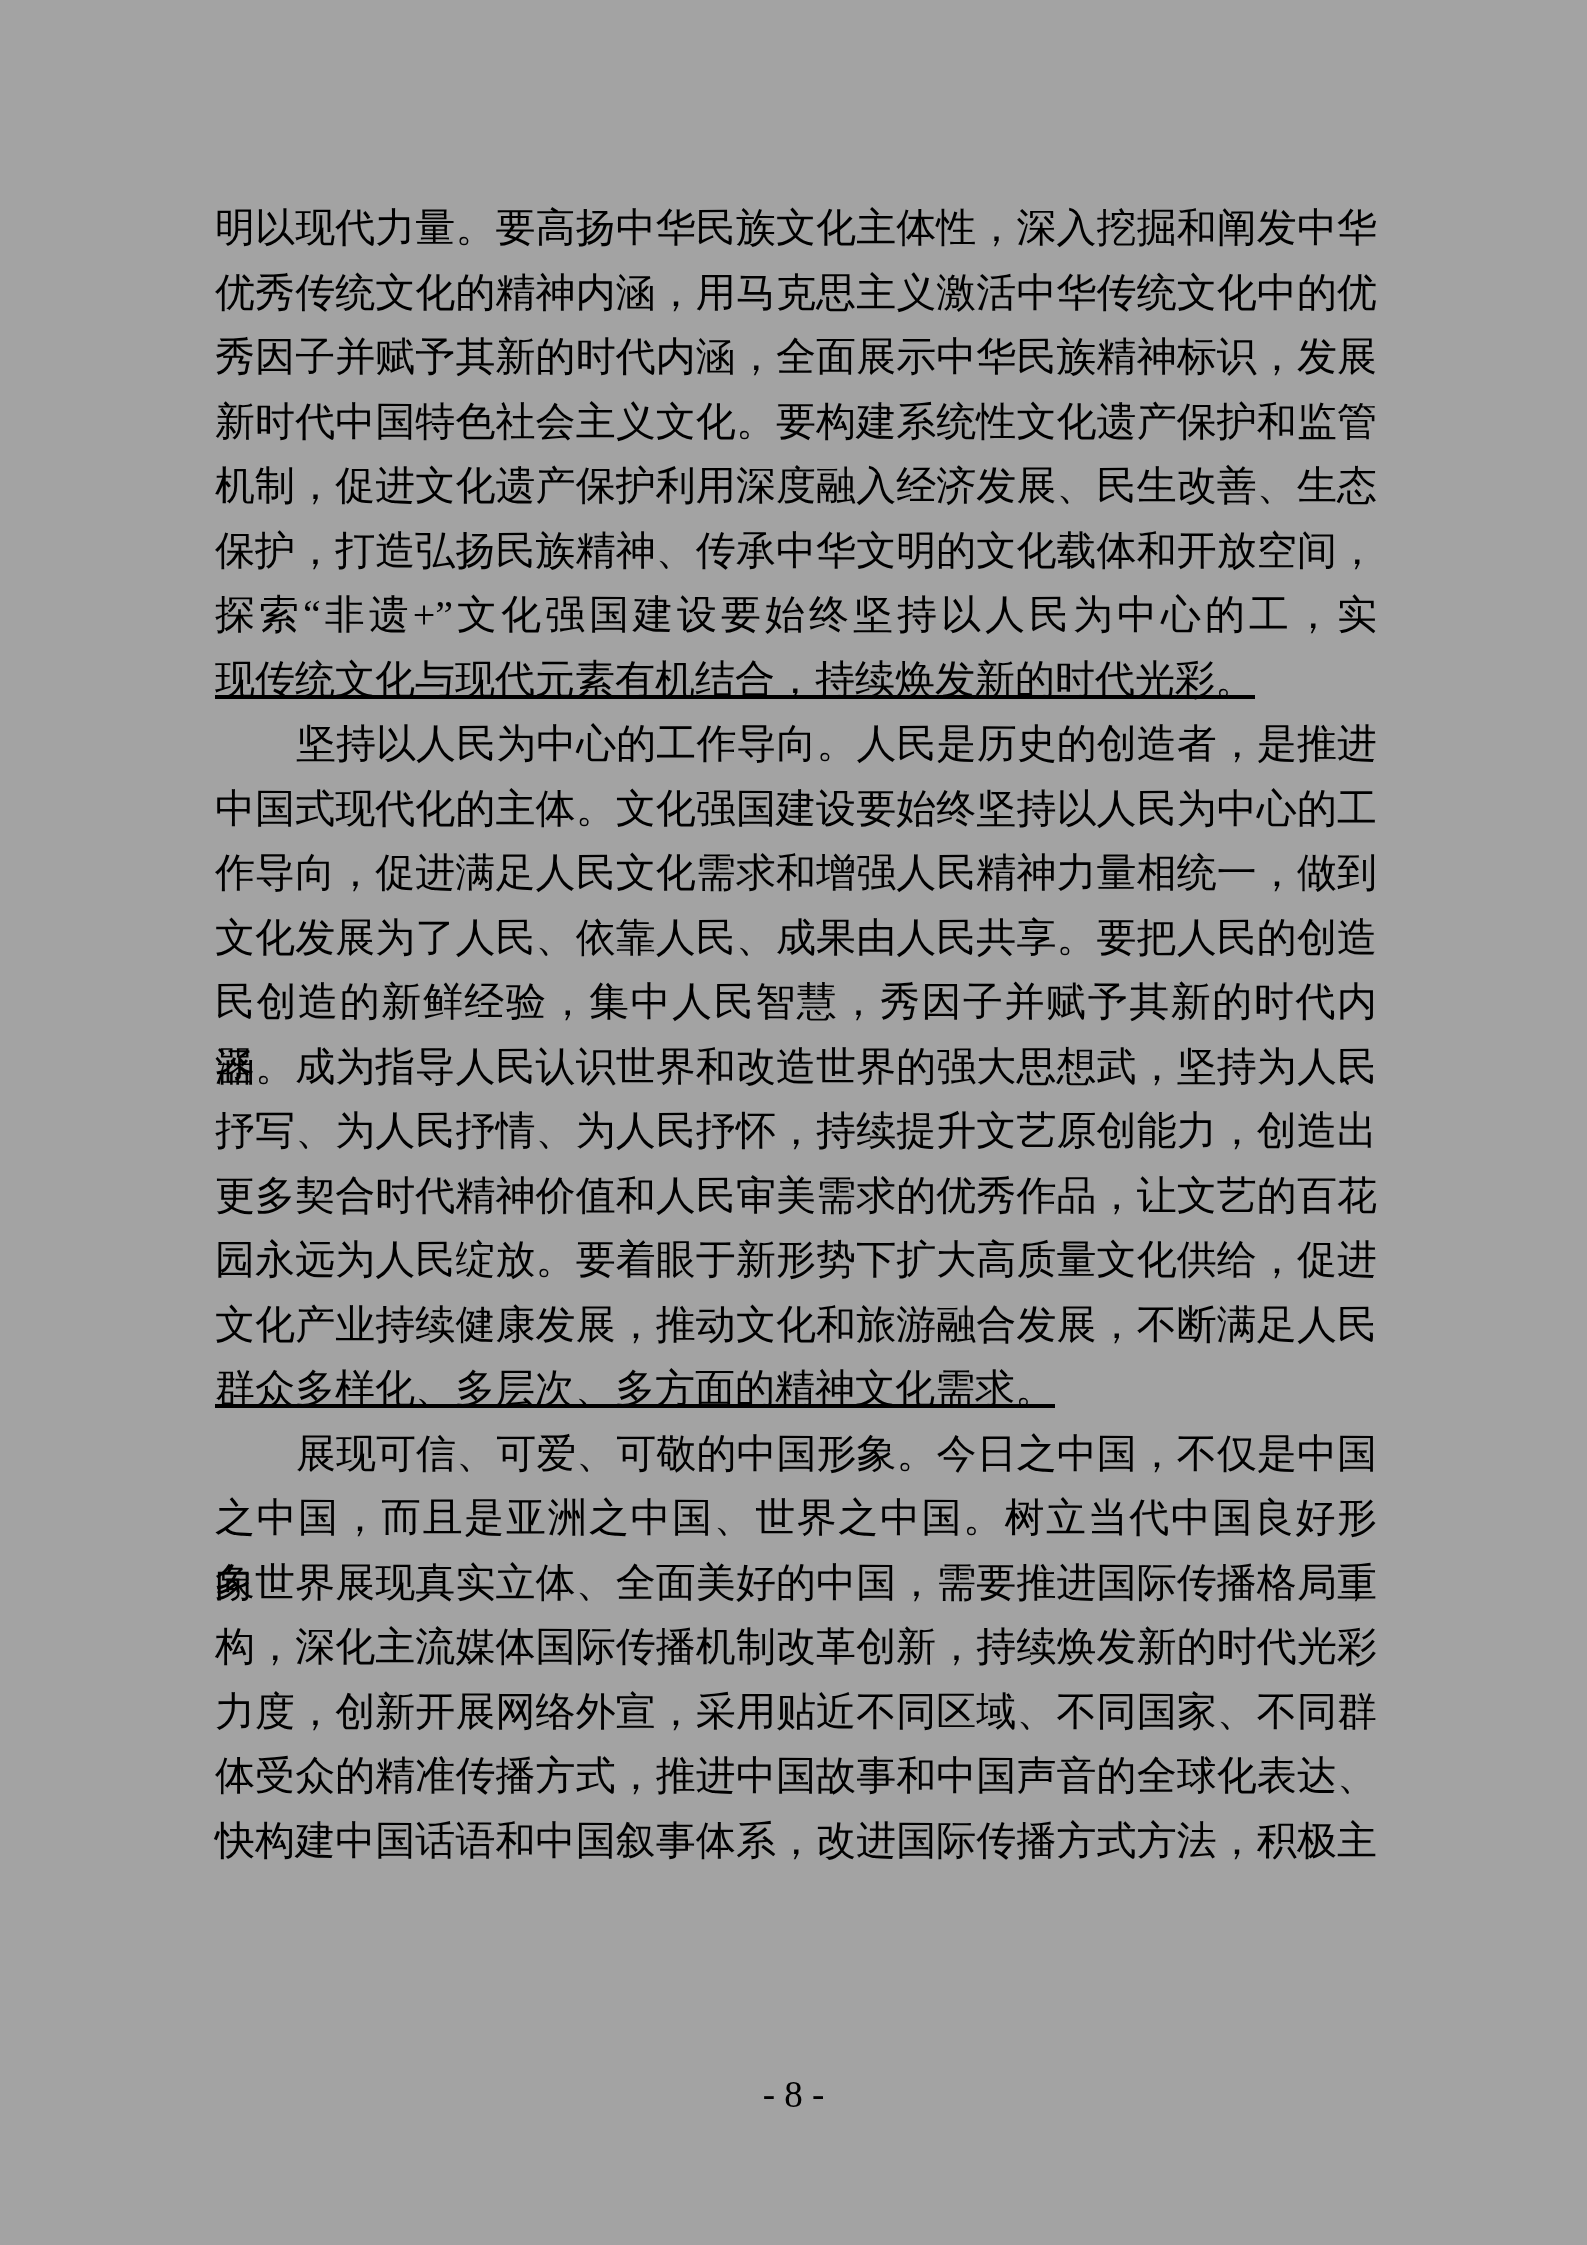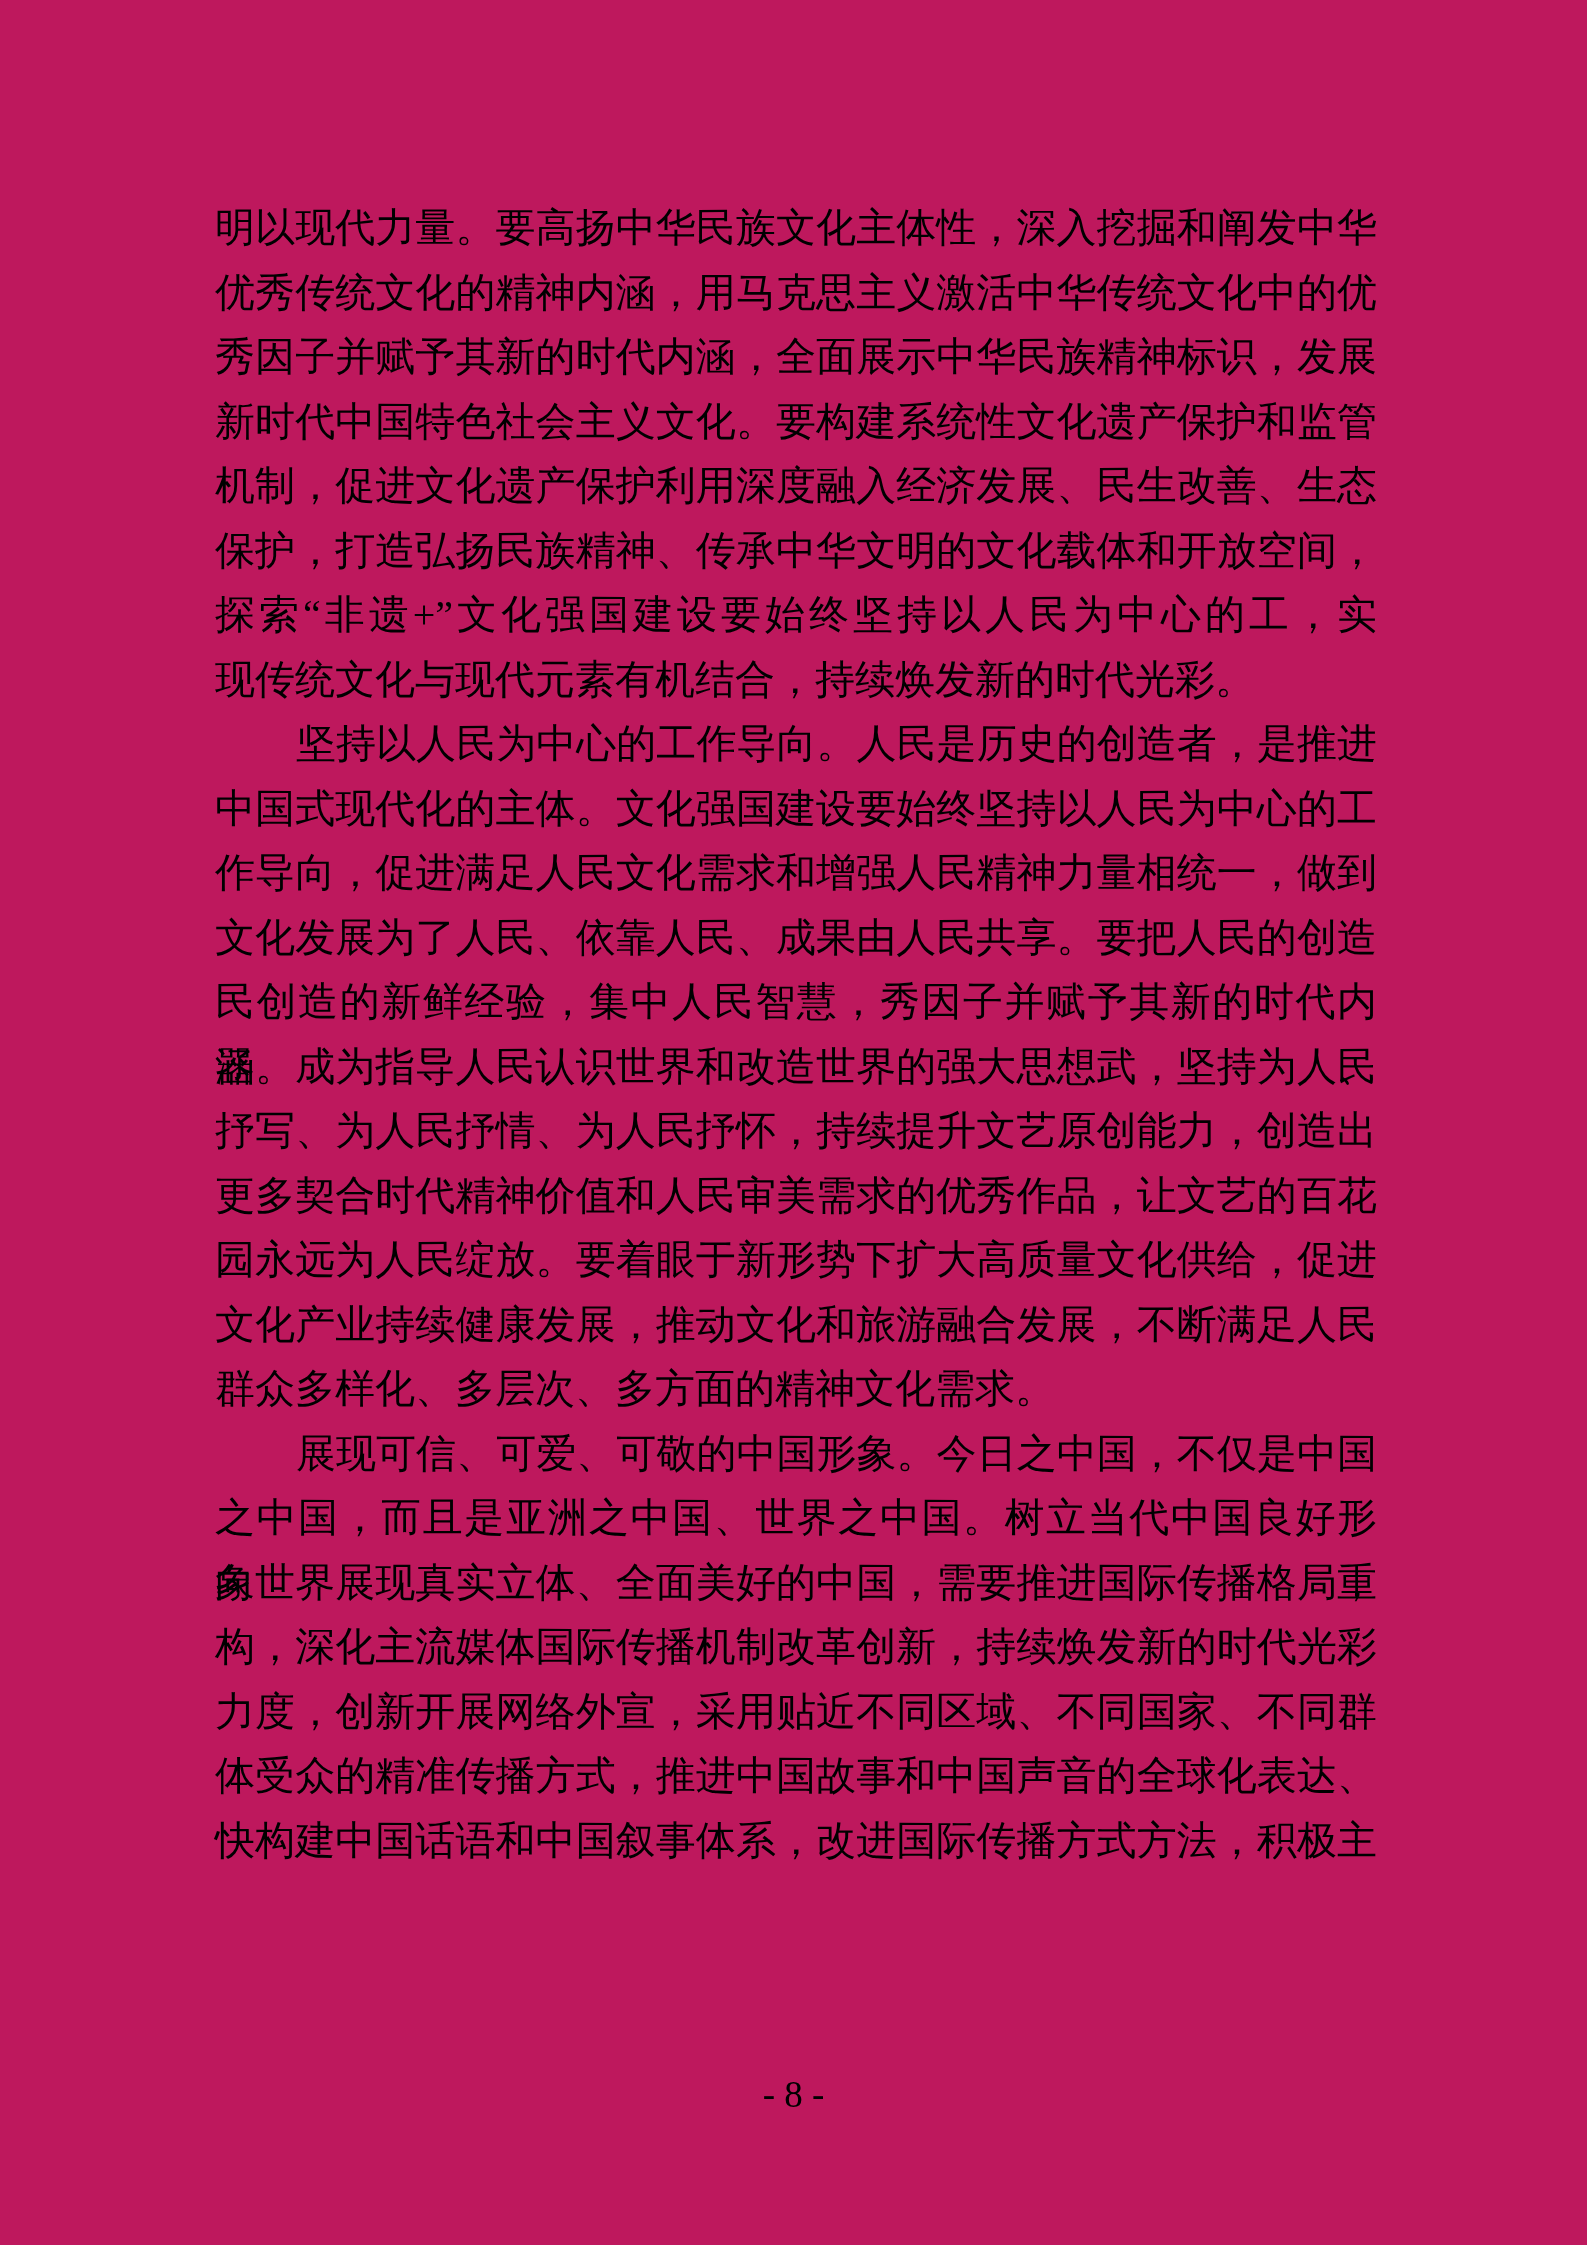--- a/index.html
+++ b/index.html
@@ -4,21 +4,21 @@
 <style>
   html, body {
     margin: 0;
     padding: 0;
     background: #ffffff;
   }
   .page {
     position: relative;
     width: 1587px;
     height: 2245px;
-    background: #be185d;
+    background: #a3a3a3;
     font-family: "Liberation Serif", "DejaVu Serif", serif;
     color: #000000;
     overflow: hidden;
   }
   .text-block {
     position: absolute;
     left: 215px;
     top: 196px;
     width: 1162px;
   }
@@ -31,20 +31,21 @@
   }
   
   .line.j {
     text-align: justify;
     text-align-last: justify;
   }
   
   .line.short {
     text-align: right;
     text-align-last: left;
+    text-decoration: underline;
   }
   
   .line.indent {
     text-indent: 81px;
   }
   .page-number {
     position: absolute;
     left: 0;
     top: 2072px;
     width: 100%;

